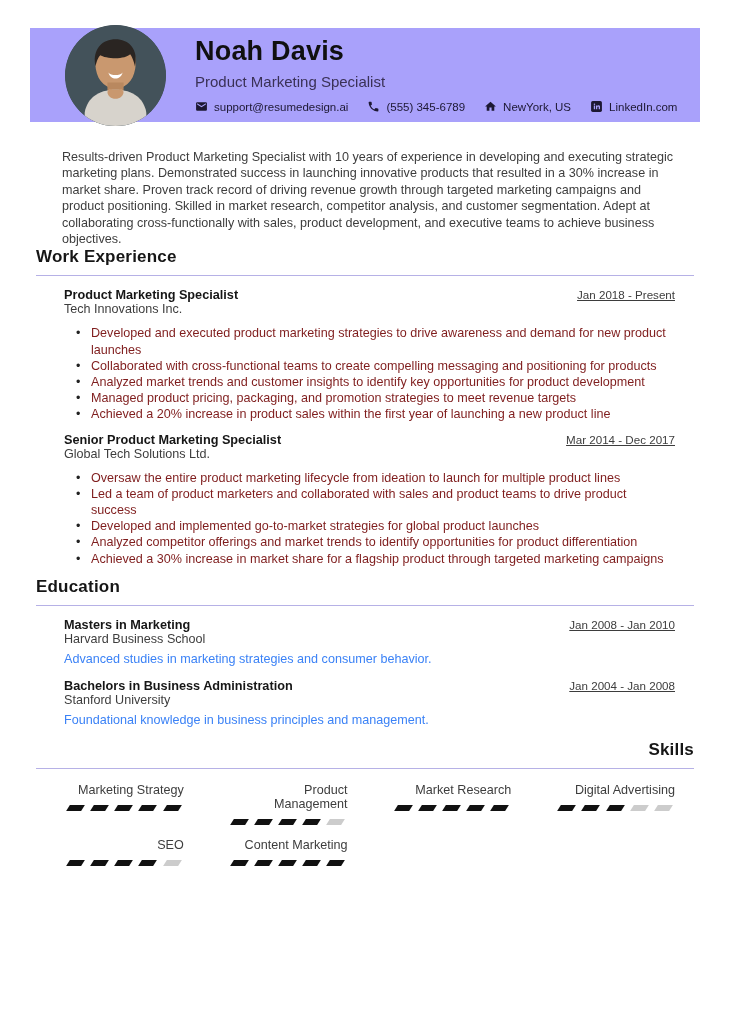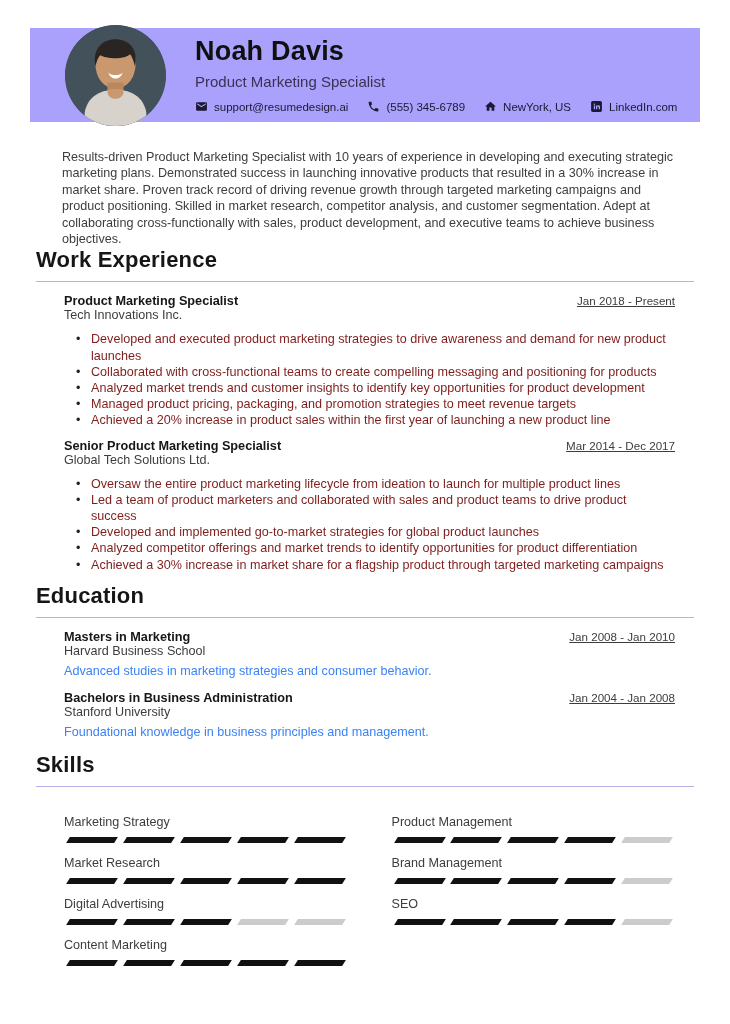--- a/index.html
+++ b/index.html
@@ -18,39 +18,39 @@
   .contact { display:flex; align-items:center; gap:6px; font-size:11.5px; color:#1d1833; white-space:nowrap; }
   .contact svg { width:13px; height:13px; fill:#1d1833; }
 
   
   .summary { margin:27px 52px 0 62px; font-size:12.6px; line-height:16.4px; color:#3d3d3d; }
 
   
   section.block { margin:0 36px; }
   .section-work { margin-top:38px; }
   .section-education { margin-top:39px; }
-  .section-skills { margin-top:40px; }
-  h2.sec-title { font-size:22px; font-weight:600; color:#161616; letter-spacing:.2px; }
+  .section-skills { margin-top:40px;text-align:right; }
+  h2.sec-title { font-size:17px; font-weight:600; color:#161616; letter-spacing:.2px; }
   .rule { height:1px; background:#b6b1e6; margin-top:8px; }
 
   
   .entries { margin:12px 19px 0 28px; }
   .entry { margin-bottom:10px; }
   .entry-head { display:flex; justify-content:space-between; align-items:baseline; }
   .entry-title { font-size:12.7px; font-weight:700; color:#161616; }
   .entry-dates { font-size:11.6px; color:#3d3d3d;text-decoration:underline; }
   .entry-sub { font-size:12.6px; color:#3d3d3d; }
   ul.bullets { list-style:none; margin:9px 0 0 12px; }
   ul.bullets li { position:relative; padding-left:15px; font-size:12.6px; line-height:16.2px; color:#7f1d1d; }
   ul.bullets li::before { content:"•"; position:absolute; left:0; top:0; color:#222; }
   .entry-desc { margin-top:6px; font-size:12.6px; color:#3b82f6; }
   .edu-entry { margin-bottom:13px; }
 
   
-  .skills-grid { display:grid; grid-template-columns:1fr 1fr; column-gap:44px; margin:28px 19px 0 28px; }
+  .skills-grid { display:grid; grid-template-columns:1fr 1fr 1fr 1fr; column-gap:44px; margin:14px 19px 0 28px; }
   .skill { margin-bottom:13px; }
   .skill-name { font-size:12.6px; color:#3d3d3d; }
   .skill-bar { display:flex; gap:9px; margin-top:8px; padding:0 4px; }
   .seg { flex:1; height:6px; transform:skewX(-32deg); }
   .seg.filled { background:#111111; }
   .seg.empty { background:#cccccc; }
 </style>
 </head>
 <body>
 
@@ -189,30 +189,20 @@
           <div class="skill-name">Market Research</div>
           <div class="skill-bar">
             <div class="seg filled"></div>
             <div class="seg filled"></div>
             <div class="seg filled"></div>
             <div class="seg filled"></div>
             <div class="seg filled"></div>
           </div>
         </div>
         <div class="skill">
-          <div class="skill-name">Brand Management</div>
-          <div class="skill-bar">
-            <div class="seg filled"></div>
-            <div class="seg filled"></div>
-            <div class="seg filled"></div>
-            <div class="seg filled"></div>
-            <div class="seg empty"></div>
-          </div>
-        </div>
-        <div class="skill">
           <div class="skill-name">Digital Advertising</div>
           <div class="skill-bar">
             <div class="seg filled"></div>
             <div class="seg filled"></div>
             <div class="seg filled"></div>
             <div class="seg empty"></div>
             <div class="seg empty"></div>
           </div>
         </div>
         <div class="skill">

